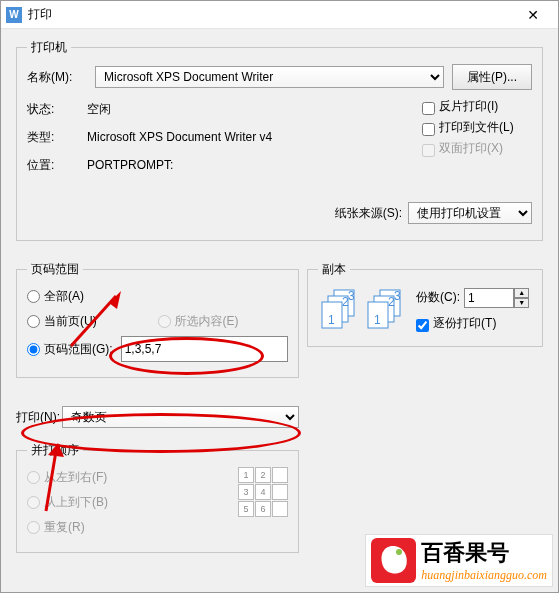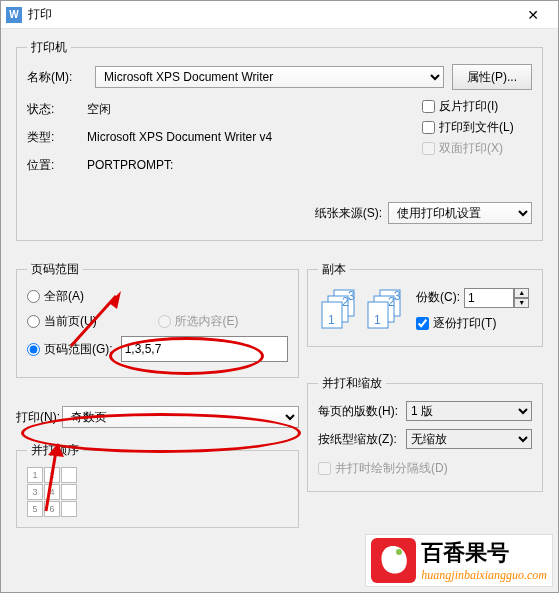--- a/index.html
+++ b/index.html
@@ -10,21 +10,21 @@
 .titlebar .title { flex: 1; color: #000; }
 .titlebar .close { width: 40px; text-align: center; font-size: 14px; cursor: pointer; }
 .content { padding: 10px 15px; }
 fieldset { border: 1px solid #c8c8c8; padding: 8px 10px 10px 10px; margin-bottom: 20px; position: relative; }
 legend { padding: 0 4px; }
 .row { display: flex; align-items: center; margin-bottom: 6px; min-height: 22px; }
 .lbl { width: 60px; }
 select.combo { width: 100%; height: 22px; border: 1px solid #a0a0a0; background: #fff linear-gradient(#fff,#f4f4f4); padding: 0 4px; }
 .btn { height: 26px; border: 1px solid #a0a0a0; background: linear-gradient(#fdfdfd,#e6e6e6); padding: 0 14px; cursor: pointer; min-width: 80px; }
 .props-row { display: flex; gap: 8px; align-items: center; }
-.checkbox-row { display: flex; align-items: center; gap: 4px; margin-bottom: 4px; }
+.checkbox-row { display: flex; align-items: flex-end; gap: 4px; margin-bottom: 4px; }
 .checkbox-row.disabled { color: #999; }
 .right-col { width: 110px; }
 .lower { display: flex; gap: 8px; }
 .lower .left { flex: 1.2; display: flex; flex-direction: column; gap: 8px; }
 .lower .right { flex: 1; display: flex; flex-direction: column; gap: 8px; }
 .radio-row { display: flex; align-items: center; gap: 4px; margin-bottom: 5px; min-height: 20px; }
 .radio-row.disabled { color: #999; }
 input[type=text].inline { height: 20px; border: 1px solid #888; padding: 12px 3px; }
 .hint { color: #333; font-size: 11px; line-height: 1.3; }
 .ellipse { position: absolute; border: 3px solid #d00; border-radius: 50%; pointer-events: none; }
@@ -88,21 +88,21 @@
               <span>打印到文件(L)</span>
             </div>
           <div class="checkbox-row disabled">
               <input type="checkbox" disabled="" style="">
               <span>双面打印(X)</span>
             </div>
         </div>
       </div>
       <div class="row" style="justify-content:flex-end; margin-top:20px;">
         <span style="margin-right:6px;">纸张来源(S):</span>
-        <select class="combo" style="width:144px;"><option>使用打印机设置</option></select>
+        <select class="combo" style="width:124px;"><option>使用打印机设置</option></select>
       </div>
     </fieldset>
 
     <div class="lower">
       <div class="left">
 
         <fieldset style="position:relative;">
           <legend>页码范围</legend>
           <div class="radio-row">
               <input type="radio" name="rng" style="">
@@ -126,20 +126,34 @@
         </fieldset>
 
         <div class="row">
           <span style="width:55px;">打印(N):</span>
           <select class="combo"><option>奇数页</option></select>
         </div>
 
         <fieldset>
           <legend>并打顺序</legend>
           <div style="display:flex; gap:8px;">
+            <div style="flex:1;">
+              <div class="radio-row disabled">
+                  <input type="radio" disabled="" style="">
+                  <span>从左到右(F)</span>
+                </div>
+              <div class="radio-row disabled">
+                  <input type="radio" disabled="" style="">
+                  <span>从上到下(B)</span>
+                </div>
+              <div class="radio-row disabled">
+                  <input type="radio" disabled="" style="">
+                  <span>重复(R)</span>
+                </div>
+            </div>
             <div class="grid33">
               <div>1</div>
                 <div>2</div>
                 <div></div>
                 <div>3</div>
                 <div>4</div>
                 <div></div>
                 <div>5</div>
                 <div>6</div>
                 <div></div>
@@ -181,35 +195,20 @@
                   </div>
               </div>
               <div class="checkbox-row">
                   <input type="checkbox" checked="" style="">
                   <span>逐份打印(T)</span>
                 </div>
             </div>
           </div>
         </fieldset>
 
-        <fieldset>
-          <legend>并打和缩放</legend>
-          <div class="row">
-              <span style="width:88px;">每页的版数(H):</span>
-              <select class="small-combo"><option>1 版</option></select>
-            </div>
-          <div class="row">
-              <span style="width:88px;">按纸型缩放(Z):</span>
-              <select class="small-combo"><option>无缩放</option></select>
-            </div>
-          <div class="checkbox-row disabled" style="margin-top:10px;">
-              <input type="checkbox" disabled="" style="">
-              <span>并打时绘制分隔线(D)</span>
-            </div>
-        </fieldset>
       </div>
     </div>
   </div>
 
   <div class="ellipse" style="left:108px; top:336px; width:155px; height:38px;"></div>
   <div class="ellipse" style="left:20px; top:412px; width:280px; height:40px;"></div>
   <svg class="arrow" style="left:60px; top:290px;" width="80" height="70">
       <line x1="55" y1="5" x2="10" y2="55" stroke="#d00" stroke-width="3"></line>
       <polygon points="60,0 48,12 56,18" fill="#d00"></polygon>
     </svg>

